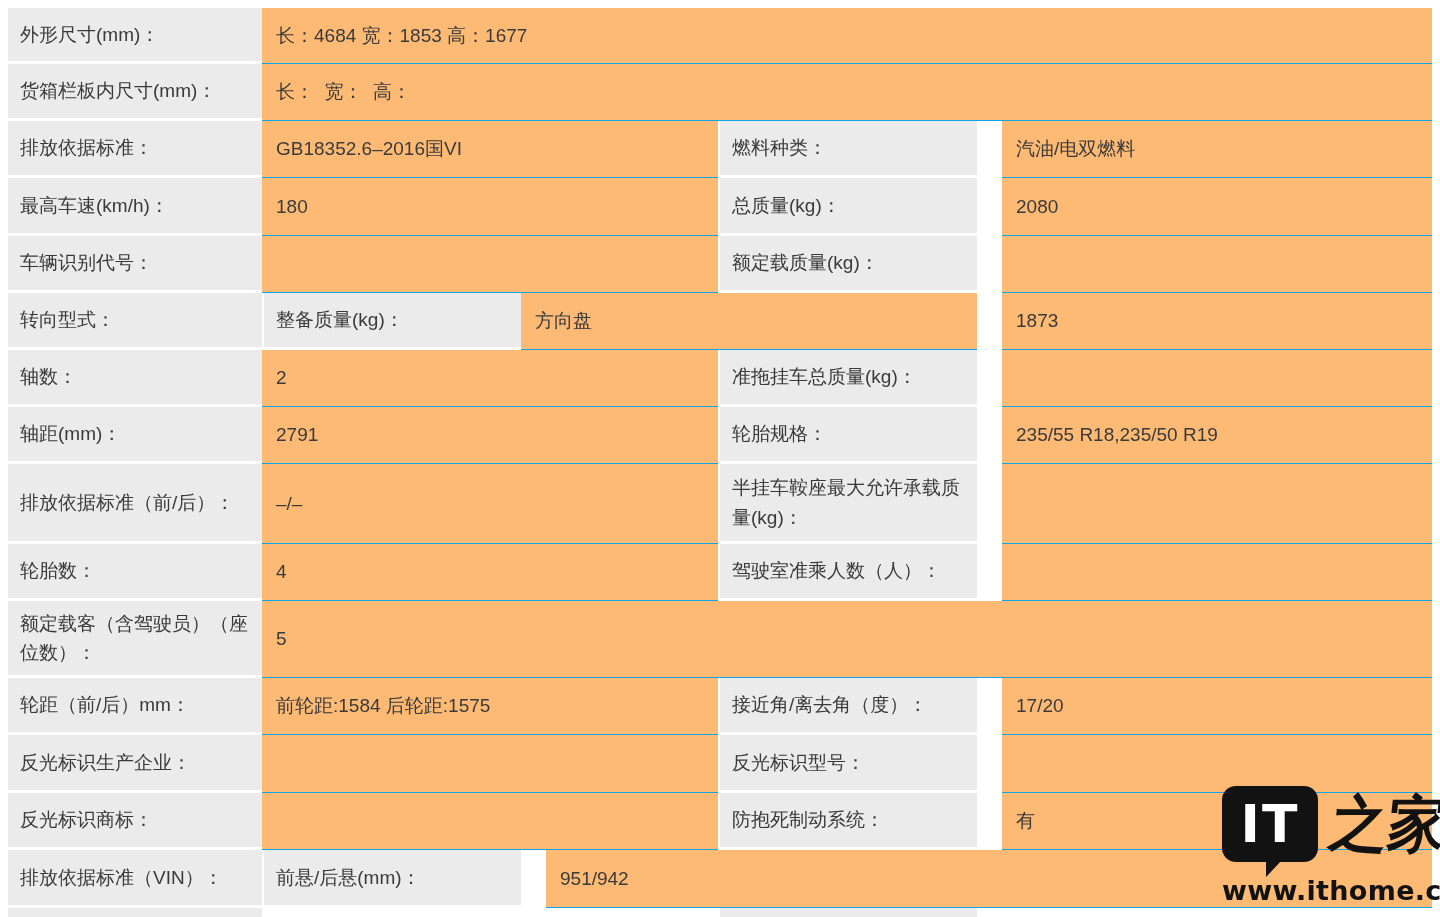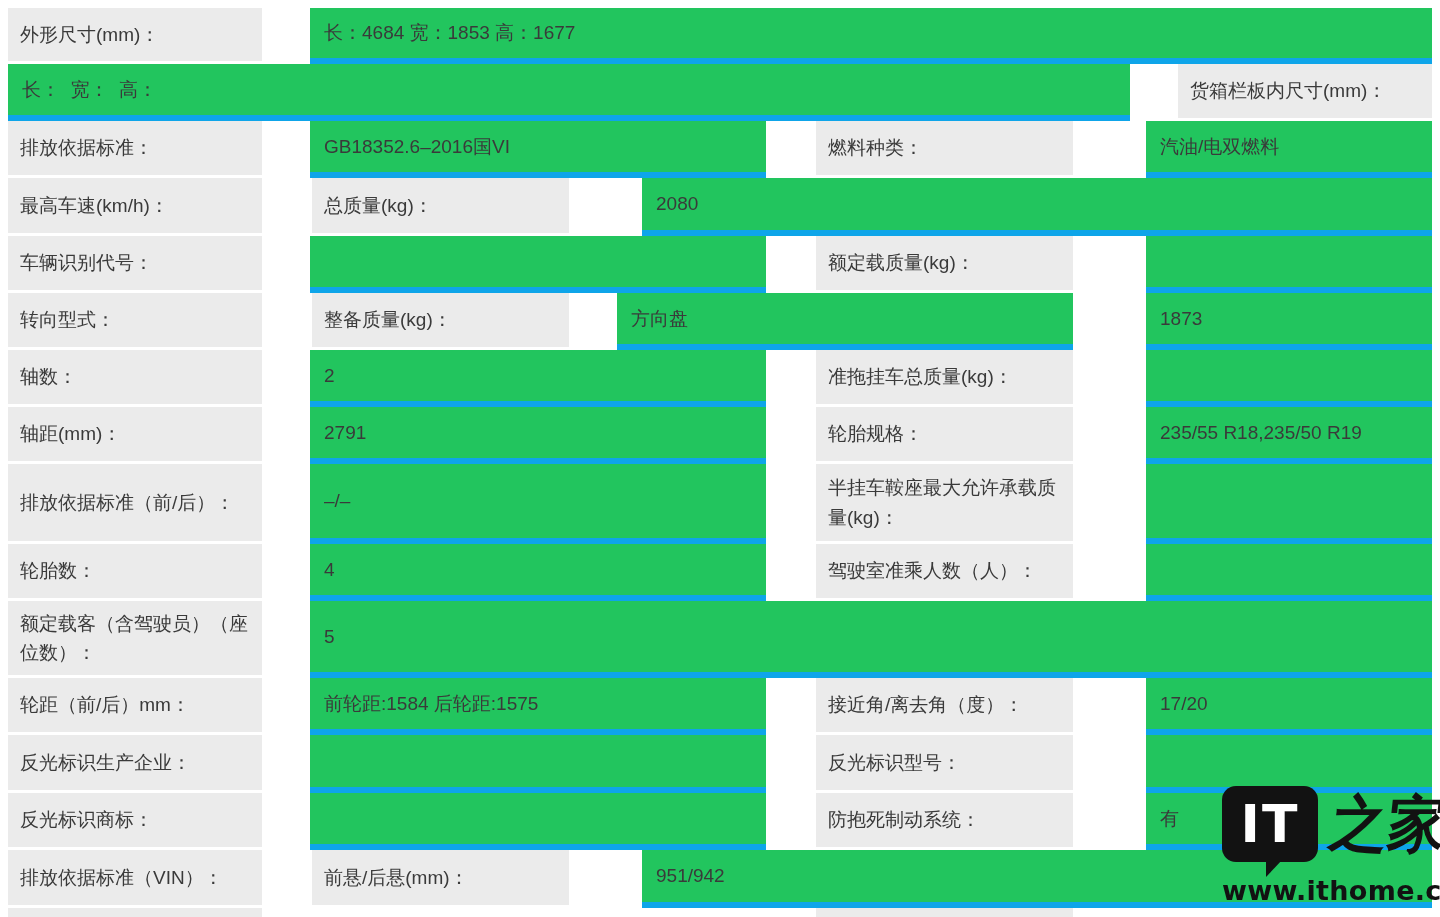--- a/index.html
+++ b/index.html
@@ -2,28 +2,28 @@
 <html><head>
 <meta charset="utf-8">
 <style>
   html,body{margin:0;padding:0;}
   body{
     width:1440px;height:917px;overflow:hidden;background:#ffffff;position:relative;
     font-family:"Liberation Sans","DejaVu Sans",sans-serif;
     color:#3a3a3a;font-size:19px;
   }
   .tbl{position:absolute;left:8px;top:8px;width:1424px;}
-  .trow{display:flex;gap:48px;}
+  .trow{display:flex;}
   .cell{box-sizing:border-box;display:flex;align-items:center;line-height:1.55;}
   .lbl{
     background:#ebebeb;border-bottom:3px solid #ffffff;
     padding:2px 10px 2px 12px;color:#3a3a3a;
   }
   .val{
-    background:#22c55e;border-bottom:6px solid #0ea5e9;
+    background:#fdba74;border-bottom:1px solid #0ea5e9;
     padding:2px 10px 2px 14px;white-space:pre-wrap;color:#3a3a3a;
   }
   .c1{width:254px;}
   .v1{width:456px;}
   .c2{width:259px;border-left:2px solid #ffffff;}
   .v2{flex:1;margin-left:25px;}
   .vfull{flex:1;}
   .partial .lbl{border-bottom:none;}
   .partial .val{border-bottom:none;background:#ffffff;}
 
@@ -55,33 +55,34 @@
 <body>
 
 <div class="tbl">
 
   <div class="trow" style="height:56px">
     <div class="cell lbl c1">外形尺寸(mm)：</div>
     <div class="cell val vfull">长：4684 宽：1853 高：1677</div>
   </div>
 
   <div class="trow" style="height:57px">
+    <div class="cell lbl c1">货箱栏板内尺寸(mm)：</div>
     <div class="cell val vfull">长：  宽：  高：</div>
-    <div class="cell lbl c1">货箱栏板内尺寸(mm)：</div>
   </div>
 
   <div class="trow" style="height:57px">
     <div class="cell lbl c1">排放依据标准：</div>
     <div class="cell val v1">GB18352.6–2016国VI</div>
     <div class="cell lbl c2">燃料种类：</div>
     <div class="cell val v2">汽油/电双燃料</div>
   </div>
 
   <div class="trow" style="height:58px">
     <div class="cell lbl c1">最高车速(km/h)：</div>
+    <div class="cell val v1">180</div>
     <div class="cell lbl c2">总质量(kg)：</div>
     <div class="cell val v2">2080</div>
   </div>
 
   <div class="trow" style="height:57px">
     <div class="cell lbl c1">车辆识别代号：</div>
     <div class="cell val v1"></div>
     <div class="cell lbl c2">额定载质量(kg)：</div>
     <div class="cell val v2"></div>
   </div>

